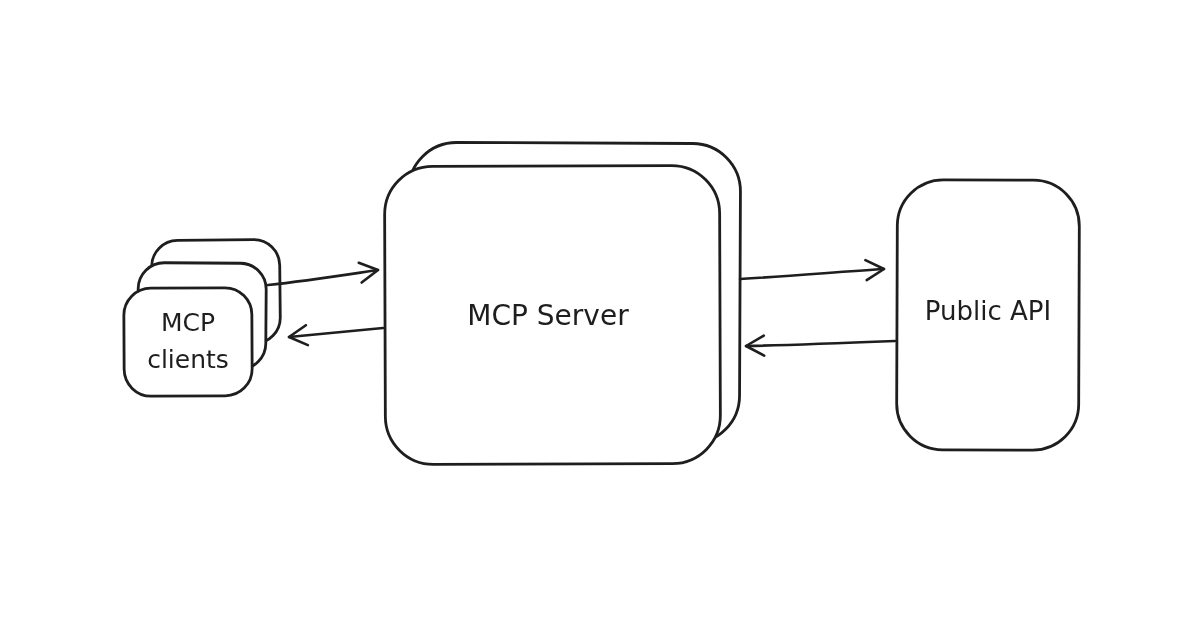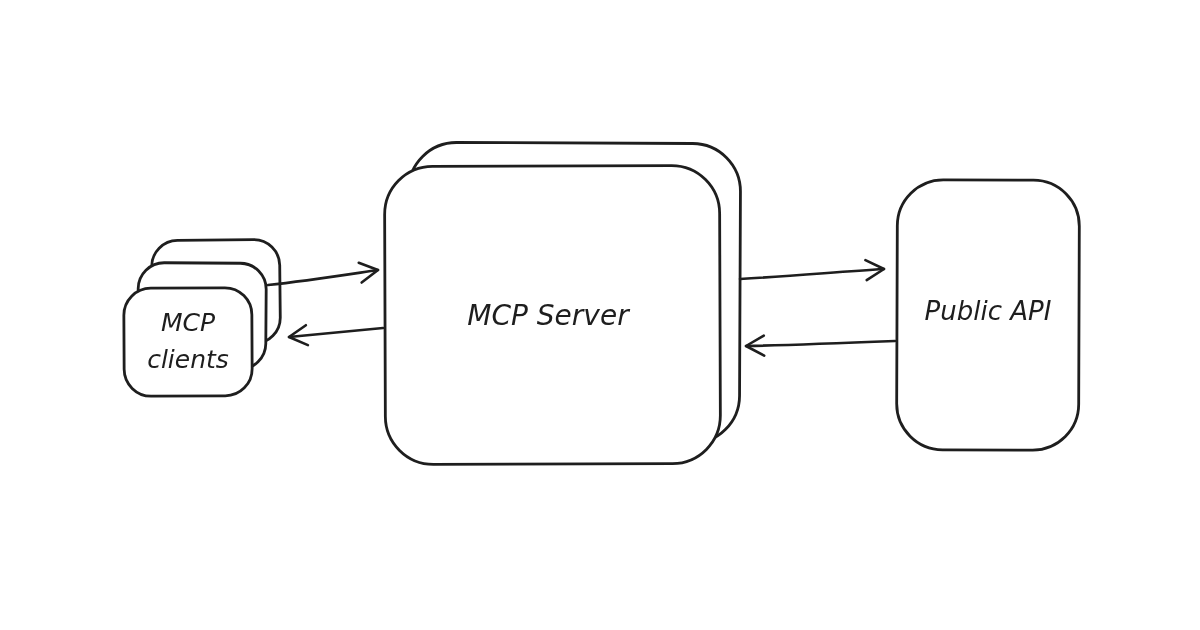--- a/index.html
+++ b/index.html
@@ -8,21 +8,20 @@
     width: 1200px;
     height: 630px;
     background: #ffffff;
     overflow: hidden;
     font-family: "DejaVu Sans", "Liberation Sans", sans-serif;
   }
   .stage {
     width: 1200px;
     height: 630px;
     position: relative;
-    font-style: italic;
   }
   svg { display: block; }
   .sketch-shape {
     fill: #ffffff;
     stroke: #1e1e1e;
     stroke-width: 2.8;
     stroke-linejoin: round;
     stroke-linecap: round;
   }
   .sketch-edge {

